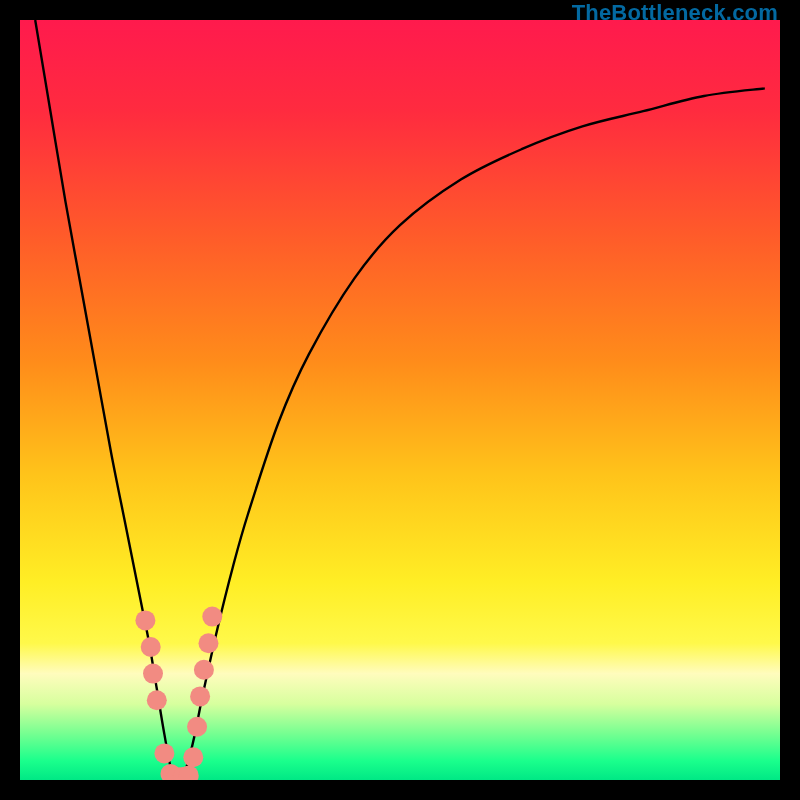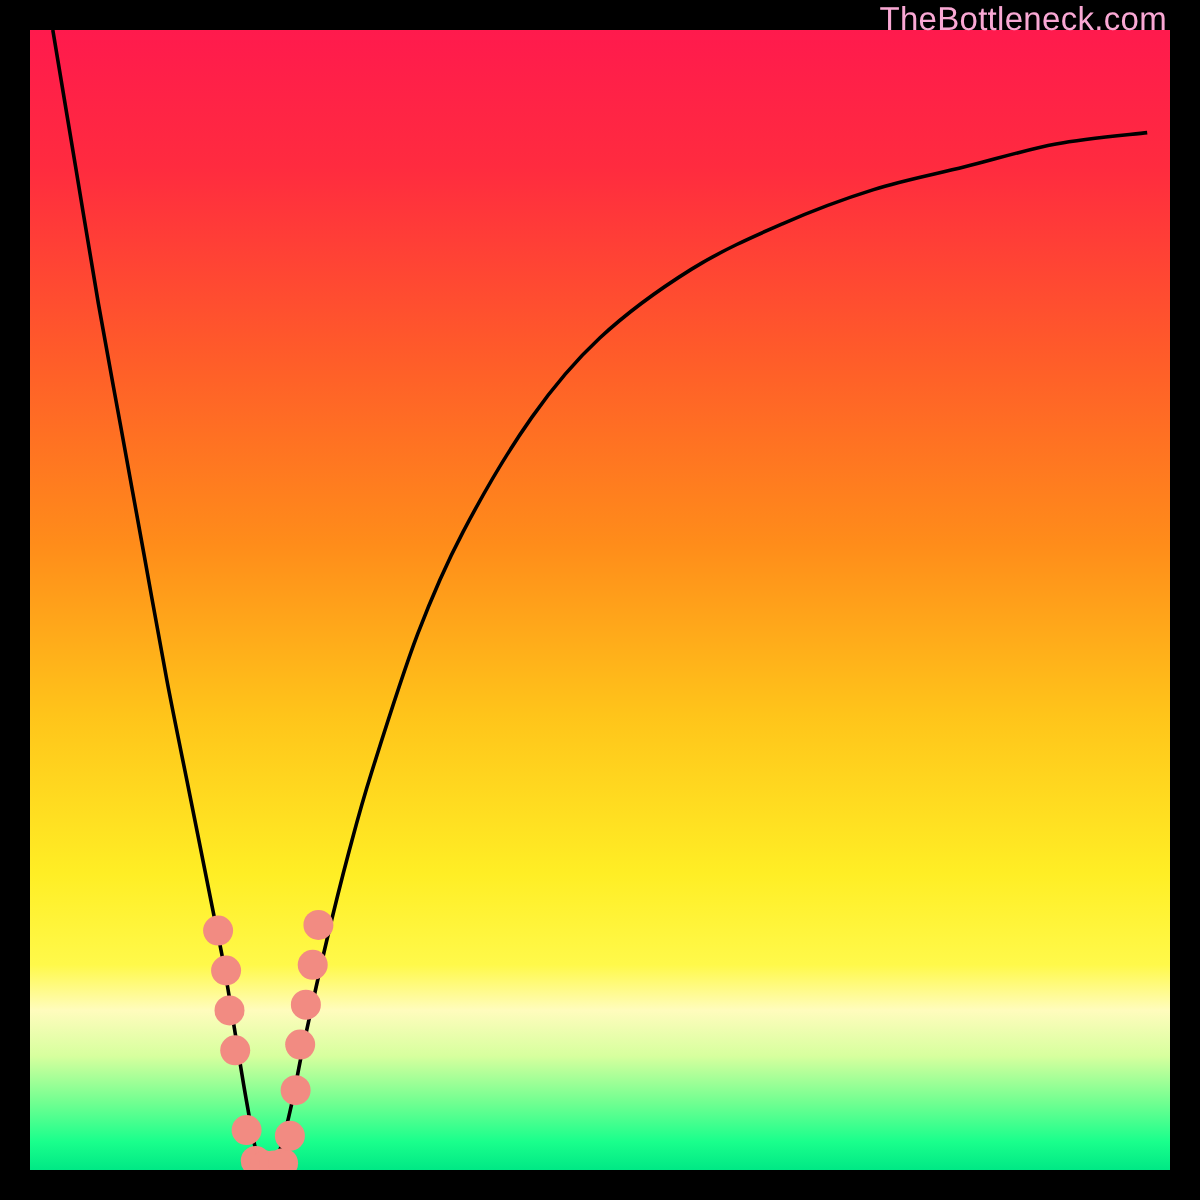--- a/index.html
+++ b/index.html
@@ -23,23 +23,23 @@
     position: absolute;
     left: 0;
     top: 0;
     width: 760px;
     height: 760px;
   }
   .watermark {
     position: absolute;
     top: 0px;
     right: 22px;
-    color: #f9a8d4;
+    color: #0369a1;
     font-size: 22px;
-    font-weight: 400;
+    font-weight: 700;
     letter-spacing: 0.2px;
     z-index: 5;
     user-select: none;
   }
 </style>
 </head>
 <body>
 
 <div class="watermark">TheBottleneck.com</div>
 

